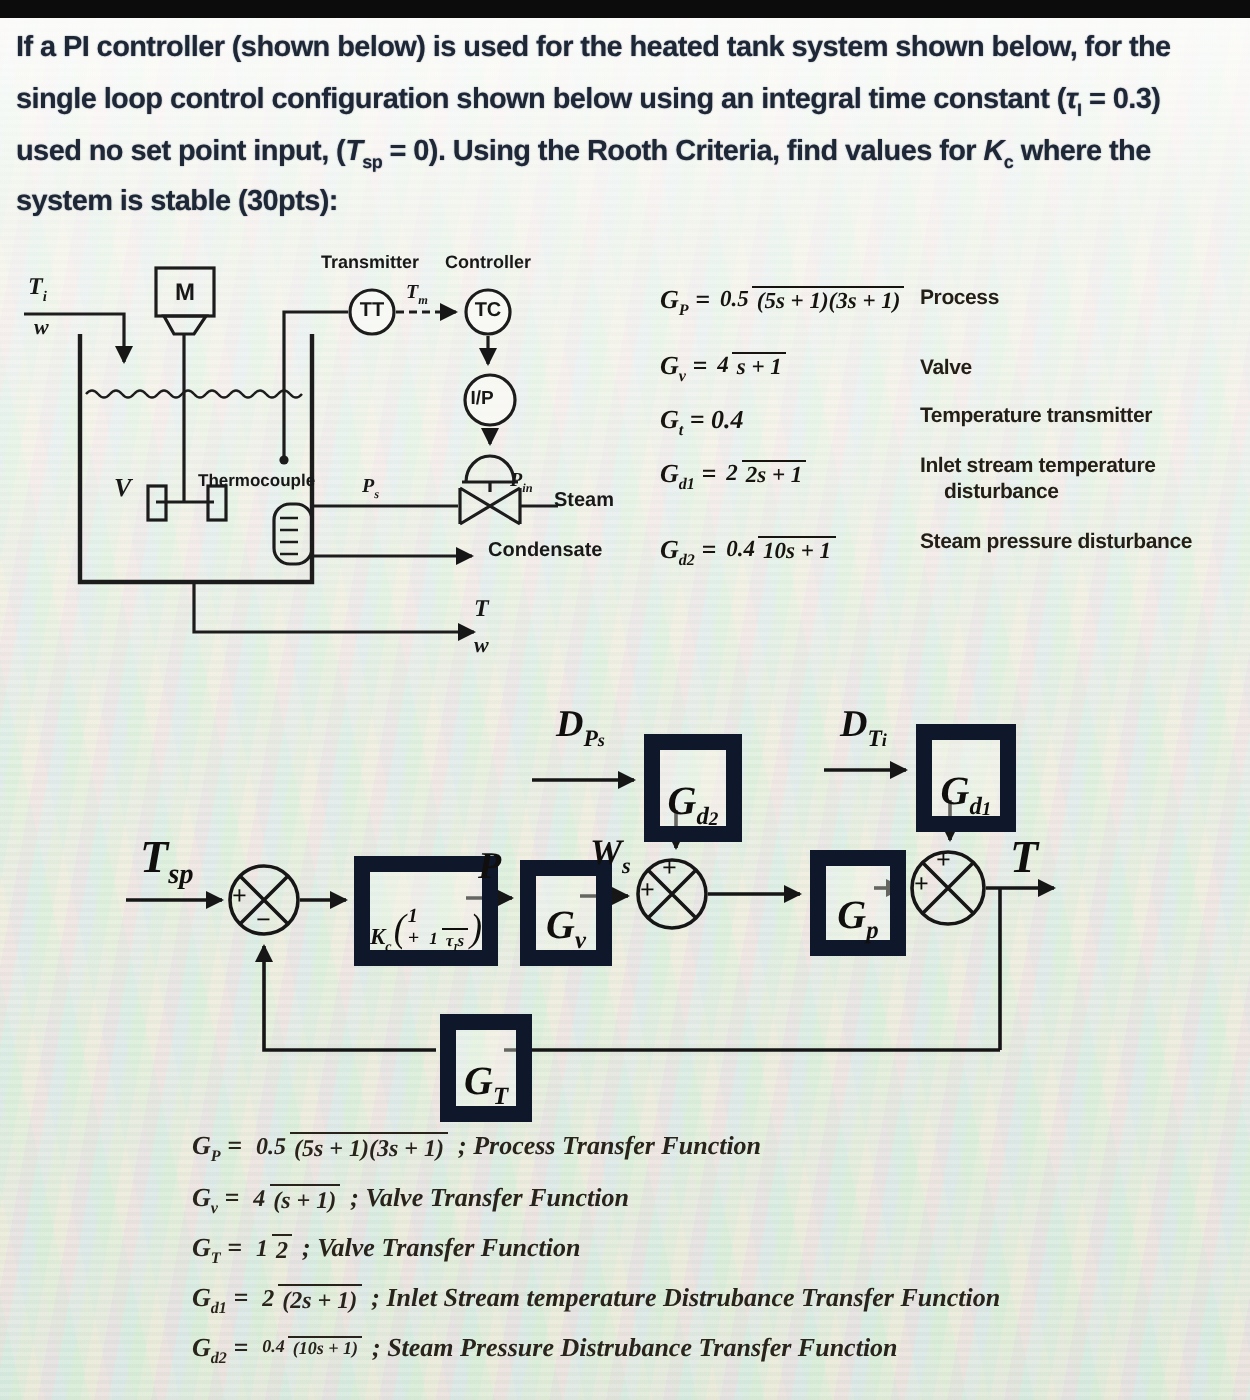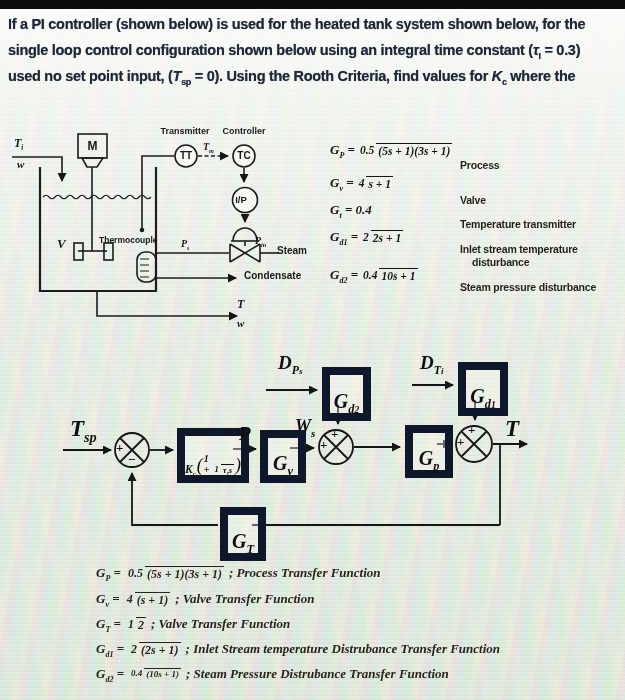--- a/index.html
+++ b/index.html
@@ -31,21 +31,21 @@
   
   svg.wires{position:absolute;left:0;top:0;pointer-events:none;}
   
   .frac{display:inline-flex;flex-direction:row;align-items:center;line-height:1.05;vertical-align:middle;}
   .frac .den{border-top:1.3px solid currentColor;padding:1px 2px 0;}
   .frac .num{padding:0 2px;}
   
   .tfrow{position:absolute;display:flex;align-items:center;gap:3px;
     font-family:"Liberation Serif",serif;font-style:italic;font-weight:bold;font-size:13px;color:#17130e;}
   .tfrow .frac{font-size:11.5px;font-style:italic;}
-  .tfdesc{position:absolute;font-weight:bold;font-size:10.5px;color:#241f16;letter-spacing:-0.2px;margin-top:16px;}
+  .tfdesc{position:absolute;font-weight:bold;font-size:10.5px;color:#241f16;letter-spacing:-0.2px;}
   
   .blk{position:absolute;border:8px solid #0f172a;display:flex;align-items:flex-end;justify-content:center;
     font-family:"Liberation Serif",serif;font-style:italic;font-weight:bold;font-size:20px;color:#100f0e;
     background:rgba(248,249,242,.35);}
   .pi{font-size:10px;gap:1px;}
   .pi .kc{font-size:11.5px;}
   .pi .paren{font-size:18px;font-weight:normal;transform:scaleY(1.1);}
   .pi .frac{font-size:8.5px;}
   .bdl{position:absolute;white-space:nowrap;font-family:"Liberation Serif",serif;font-style:italic;font-weight:bold;color:#100f0e;}
   .sgn{position:absolute;font-family:"Liberation Serif",serif;font-weight:bold;font-size:13px;color:#100f0e;line-height:1;}
@@ -59,20 +59,21 @@
 <body>
 
 <div class="screen">
   <div class="moire"></div>
   <div class="topbar"></div>
 
   <div class="header">
     <div><span>If a PI controller (shown below) is used for the heated tank system shown below, for the</span></div>
     <div><span>single loop control configuration shown below using an integral time constant (</span><span class="it">τ</span><sub>I</sub><span> = 0.3)</span></div>
     <div><span>used no set point input, (</span><span class="it">T</span><sub>sp</sub><span> = 0). Using the Rooth Criteria, find values for </span><span class="it">K</span><sub>c</sub><span> where the</span></div>
+    <div><span>system is stable (30pts):</span></div>
   </div>
 
   <svg class="wires" width="625" height="700" viewBox="0 0 625 700">
     <defs>
       <marker id="ah" markerUnits="userSpaceOnUse" markerWidth="9" markerHeight="9" refX="8" refY="4.5" orient="auto">
         <path d="M0,0 L9,4.5 L0,9 Z" fill="#161616"></path>
       </marker>
     </defs>
 
     <g stroke="#1c1c1c" fill="none" stroke-width="1.6">

